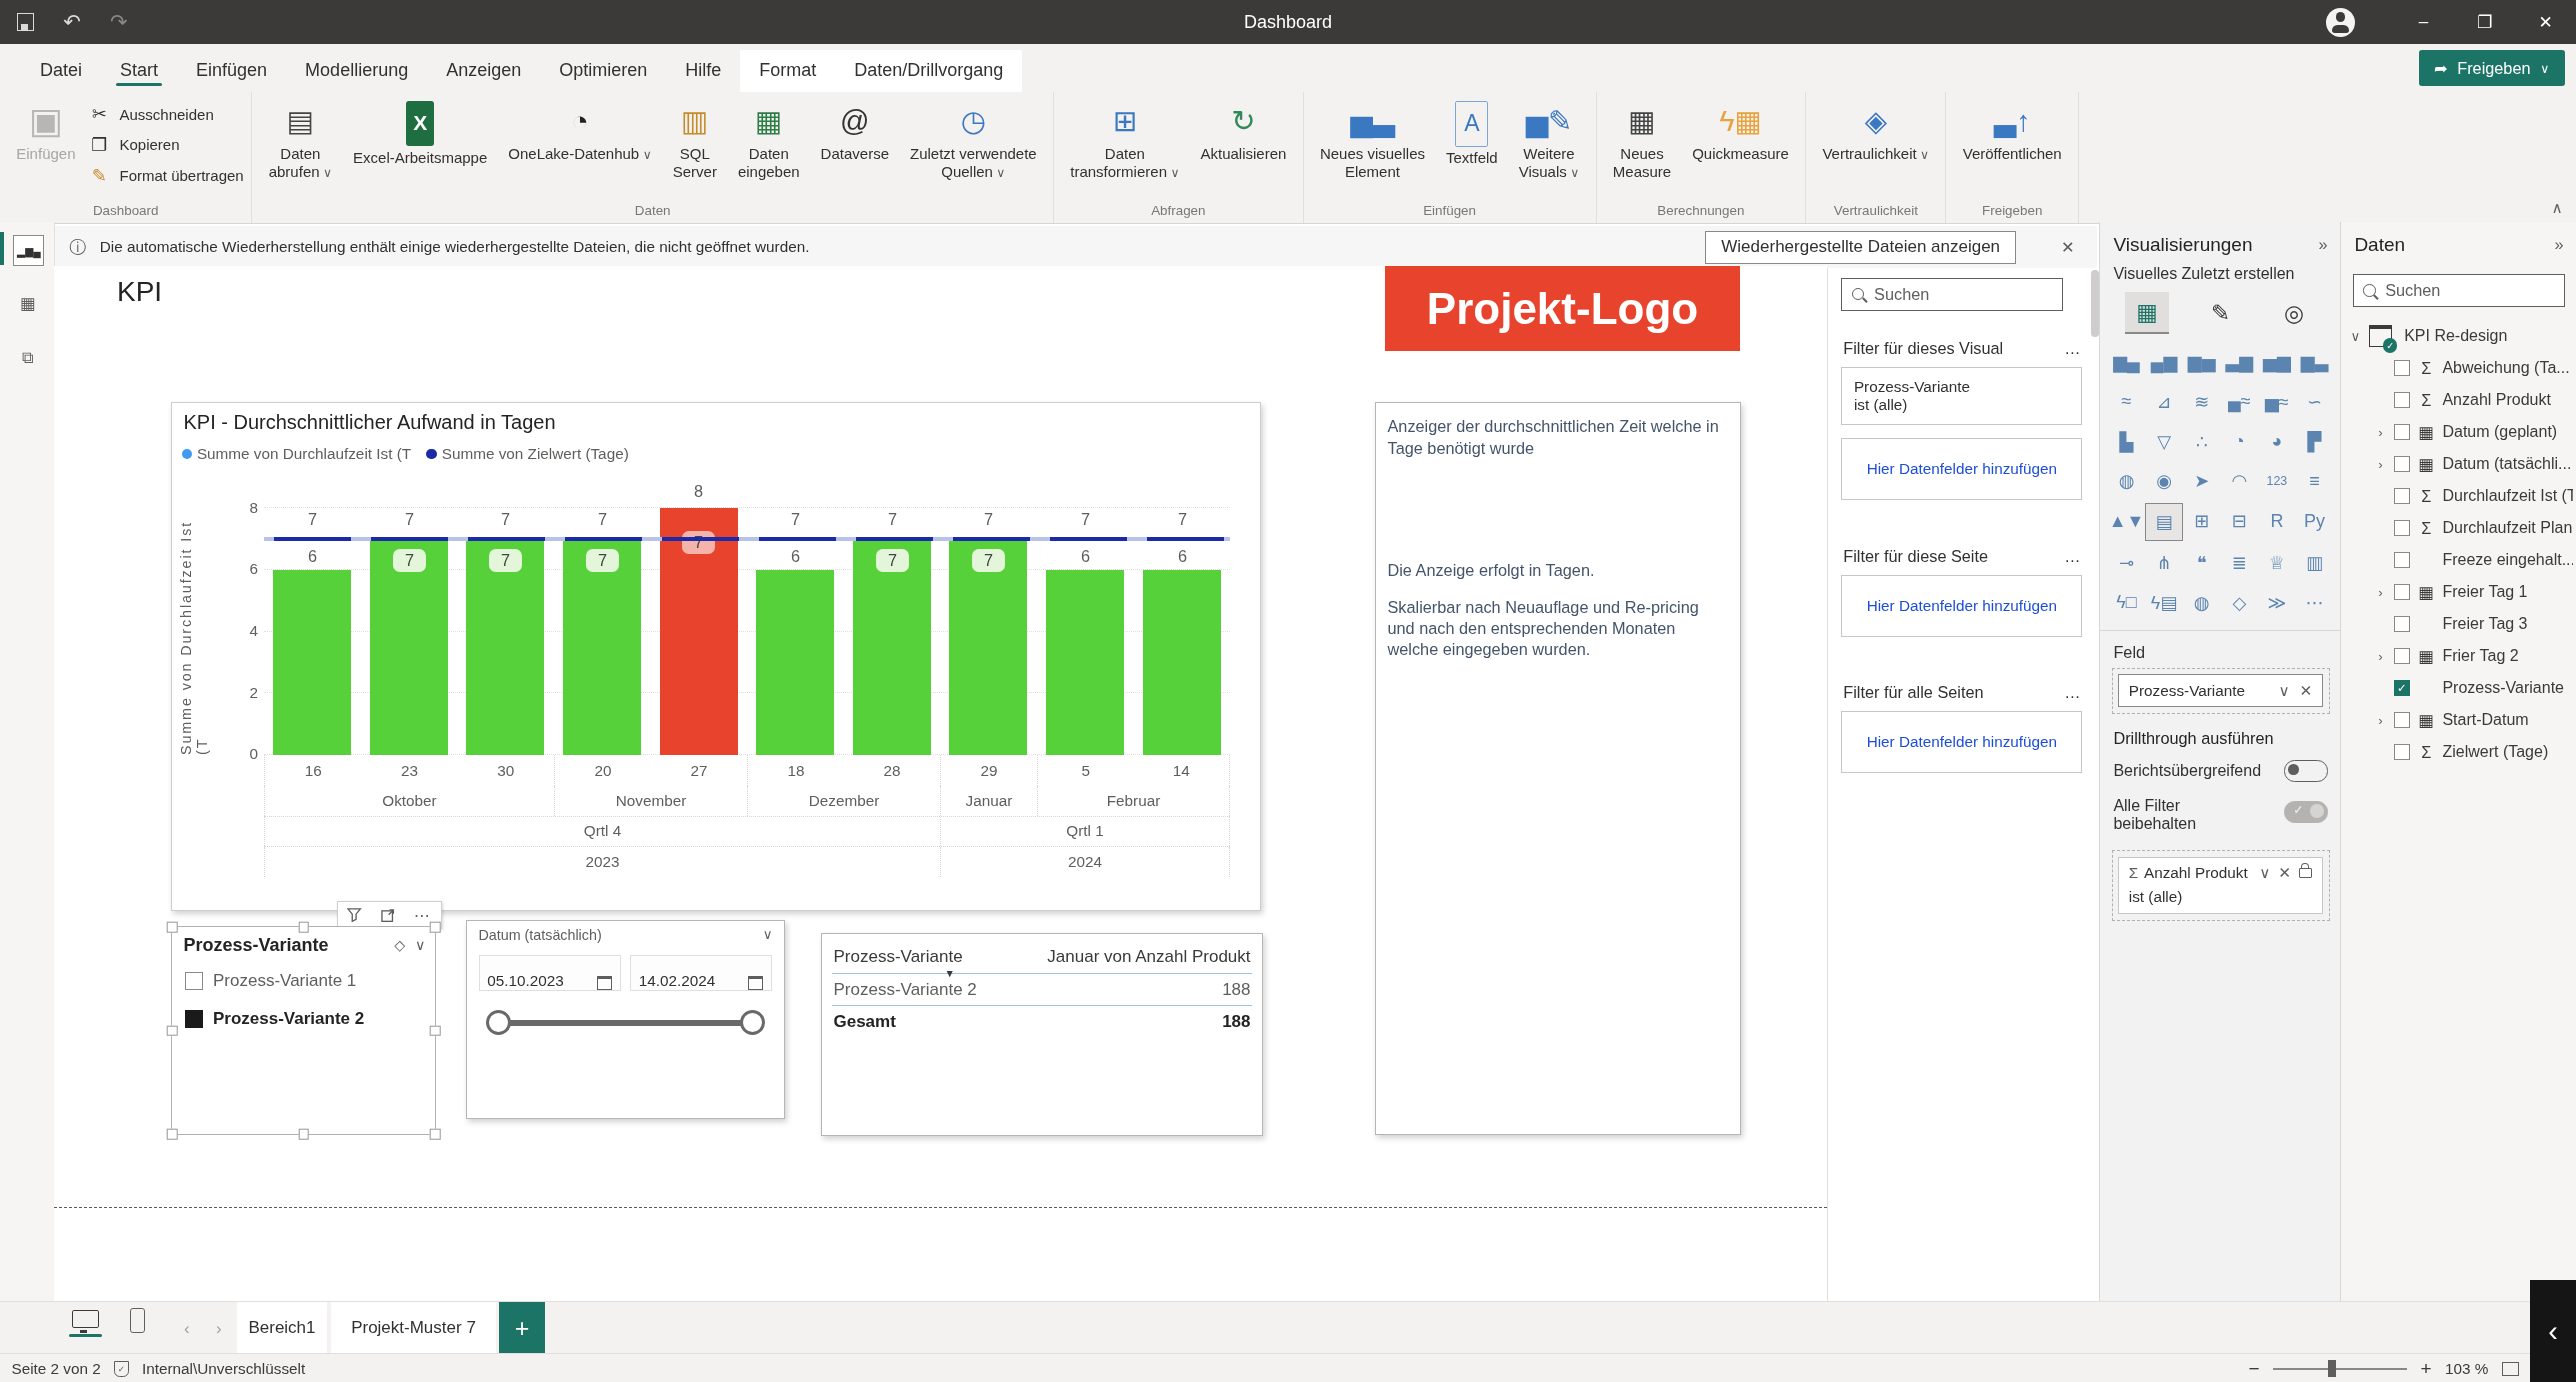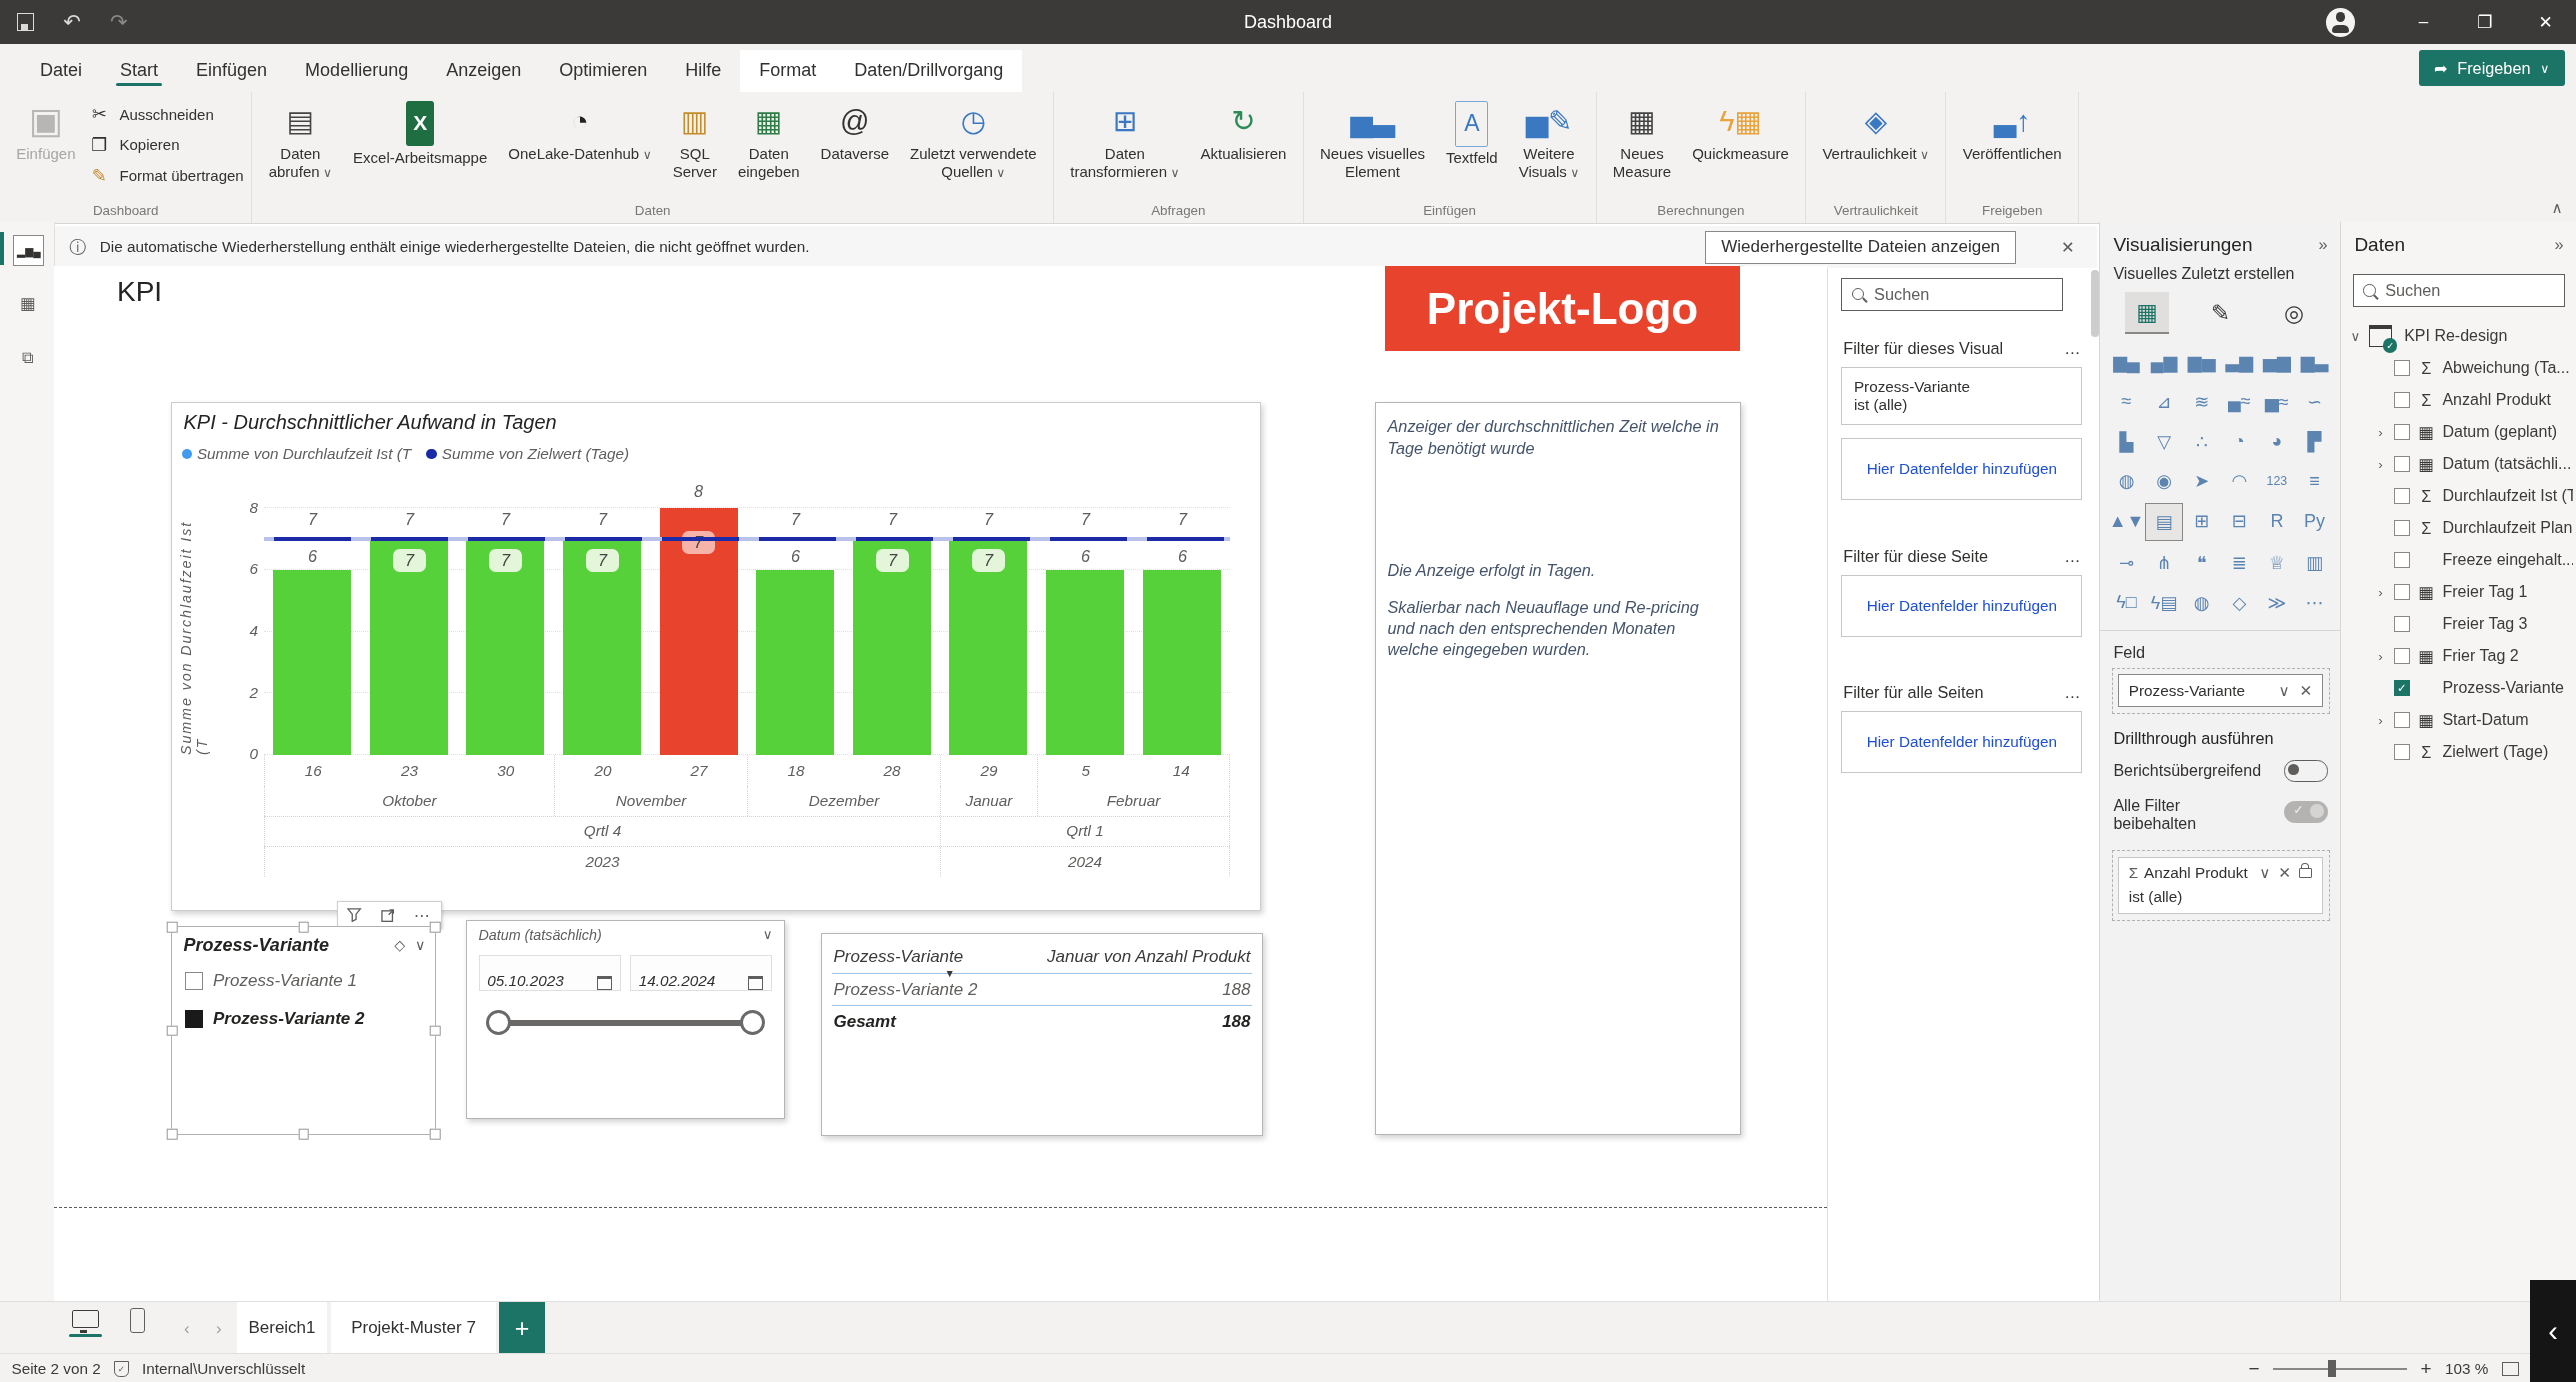--- a/index.html
+++ b/index.html
@@ -52,21 +52,21 @@
   .rail{left:0;top:222px;width:54px;height:1079px;background:#f6f5f4;border-right:1px solid #e1dfdd;}
   .ricon{position:absolute;left:13.4px;width:29px;height:29px;display:flex;align-items:center;justify-content:center;
          font-size:16.3px;color:#605e5c;}
   .ricon.sel{border:1px solid #8a8886;background:#fff;color:#323130;}
   .railsel{position:absolute;left:0;width:3.8px;height:33px;background:var(--accent);}
   
   .canvas{left:54px;top:266px;width:1773px;height:1035px;background:#fff;}
   .kpihead{left:63px;top:9.6px;font-size:28px;font-weight:normal;color:#252423;}
   .logo{left:1331px;top:0px;width:355px;height:85px;background:var(--logored);display:flex;align-items:center;justify-content:center;
         color:#fff;font-size:44px;font-weight:bold;}
-  .visual{position:absolute;background:#fff;border:1px solid #d8d6d4;box-shadow:1.9px 2.9px 5.7px rgba(0,0,0,.18);box-sizing:border-box;font-style:italic;}
+  .visual{position:absolute;background:#fff;border:1px solid #d8d6d4;box-shadow:1.9px 2.9px 5.7px rgba(0,0,0,.18);box-sizing:border-box;}
   
   .chart{left:117px;top:136px;width:1090px;height:509px;border:1px solid #cfcdcb;}
   .c-title{position:absolute;left:11.5px;top:7.7px;font-size:20px;color:#252423;}
   .c-legend{position:absolute;left:9.6px;top:42px;display:flex;gap:15.3px;font-size:15.3px;color:#605e5c;align-items:center;}
   .ldot{width:10.5px;height:10.5px;border-radius:50%;display:inline-block;margin-right:4.8px;}
   .c-ylabel{position:absolute;left:5.7px;top:105px;height:247px;display:flex;align-items:center;justify-content:center;
             writing-mode:vertical-rl;transform:rotate(180deg);font-size:14.3px;letter-spacing:1.9px;color:#605e5c;}
   .c-plot{position:absolute;left:92px;top:105px;width:966px;height:247px;}
   .gridline{position:absolute;left:0;width:100%;border-top:1.9px dotted #e2e0de;}
   .ytick{position:absolute;left:61px;width:25px;text-align:right;font-size:15.3px;color:#605e5c;}

